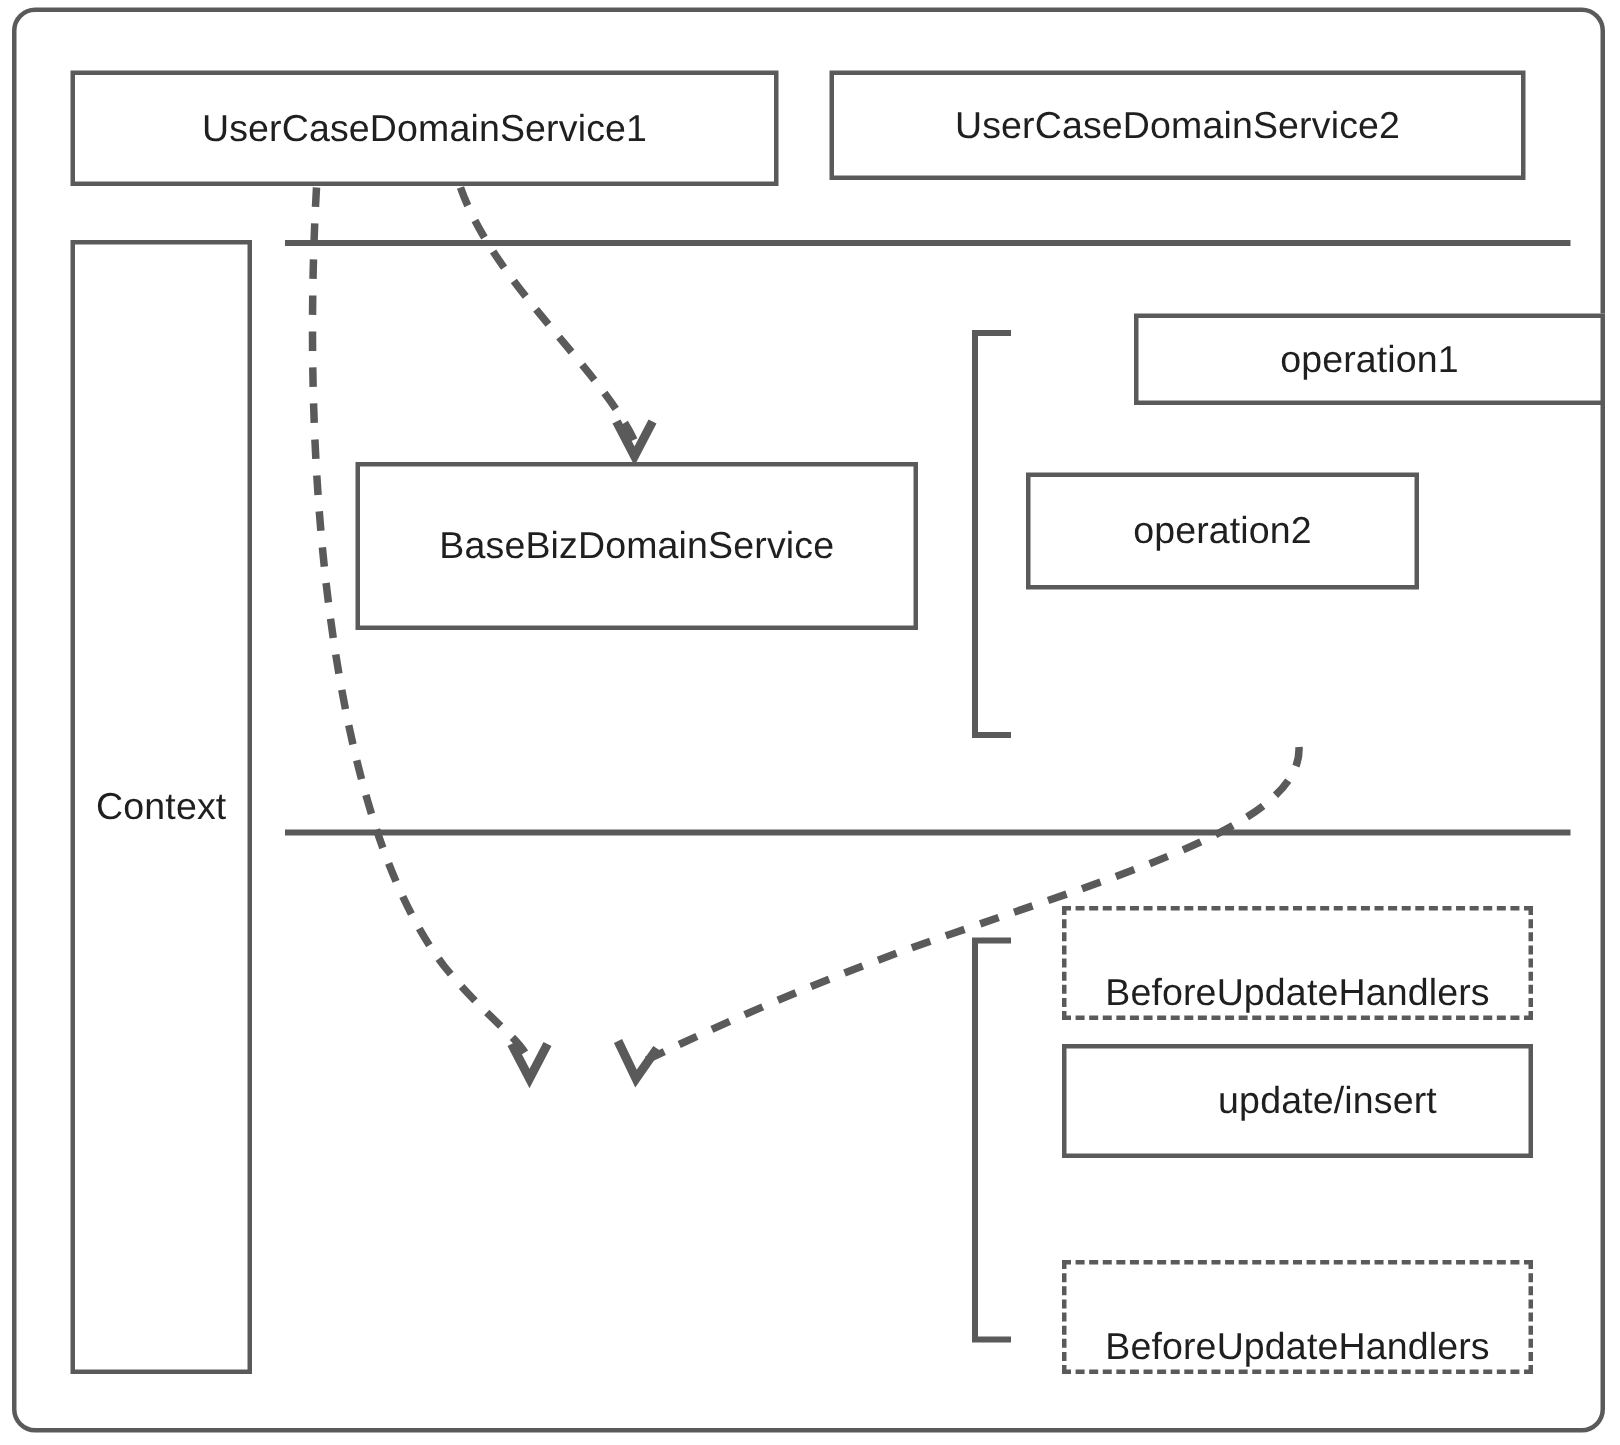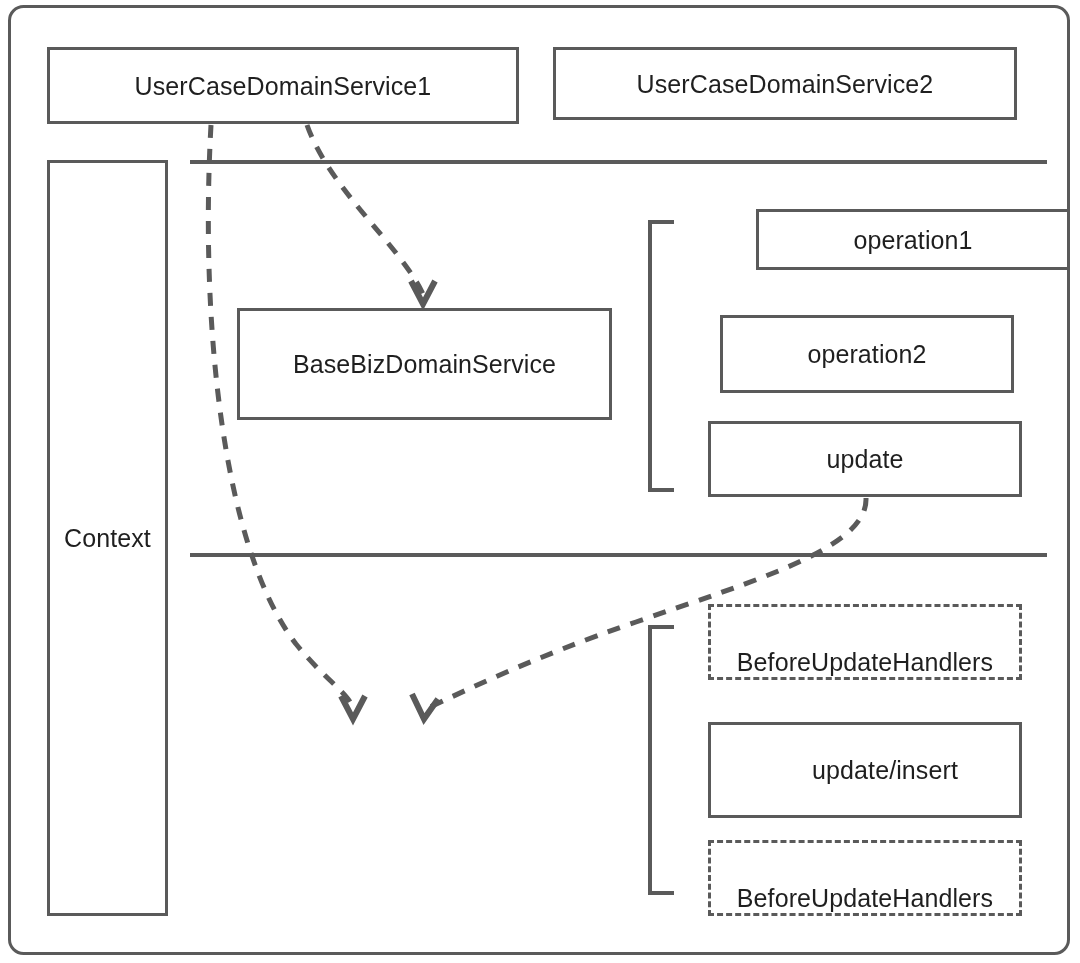--- a/index.html
+++ b/index.html
@@ -90,33 +90,30 @@
 
   <div class="node solid" style="left:237px; top:308px; width:375px; height:112px;">
     <span class="node-label">BaseBizDomainService</span>
   </div>
 
 
   <div class="node solid" style="left:708px; top:209px; width:314px; height:61px;margin-left:48px;">
     <span class="node-label">operation1</span>
   </div>
 
-  <div class="node solid" style="left:720px; top:315px; width:294px; height:78px;">
+  <div class="node solid" style="left:684px; top:315px; width:262px; height:78px;">
     <span class="node-label">operation2</span>
   </div>
 
-  <div class="node solid" style="left:708px; top:421px; width:314px; height:76px;">
-    <span class="node-label">update</span>
-  </div>
 
   <div class="node dashed" style="left:708px; top:604px; width:314px; height:76px;">
     <span class="node-label">BeforeUpdateHandlers</span>
   </div>
 
-  <div class="node solid" style="left:708px; top:722px; width:314px; height:96px;padding-left:40px;">
+  <div class="node solid" style="left:708px; top:696px; width:314px; height:76px;padding-left:40px;">
     <span class="node-label">update/insert</span>
   </div>
 
   <div class="node dashed" style="left:708px; top:840px; width:314px; height:76px;">
     <span class="node-label">BeforeUpdateHandlers</span>
   </div>
 
 </div>
 
 </body></html>

